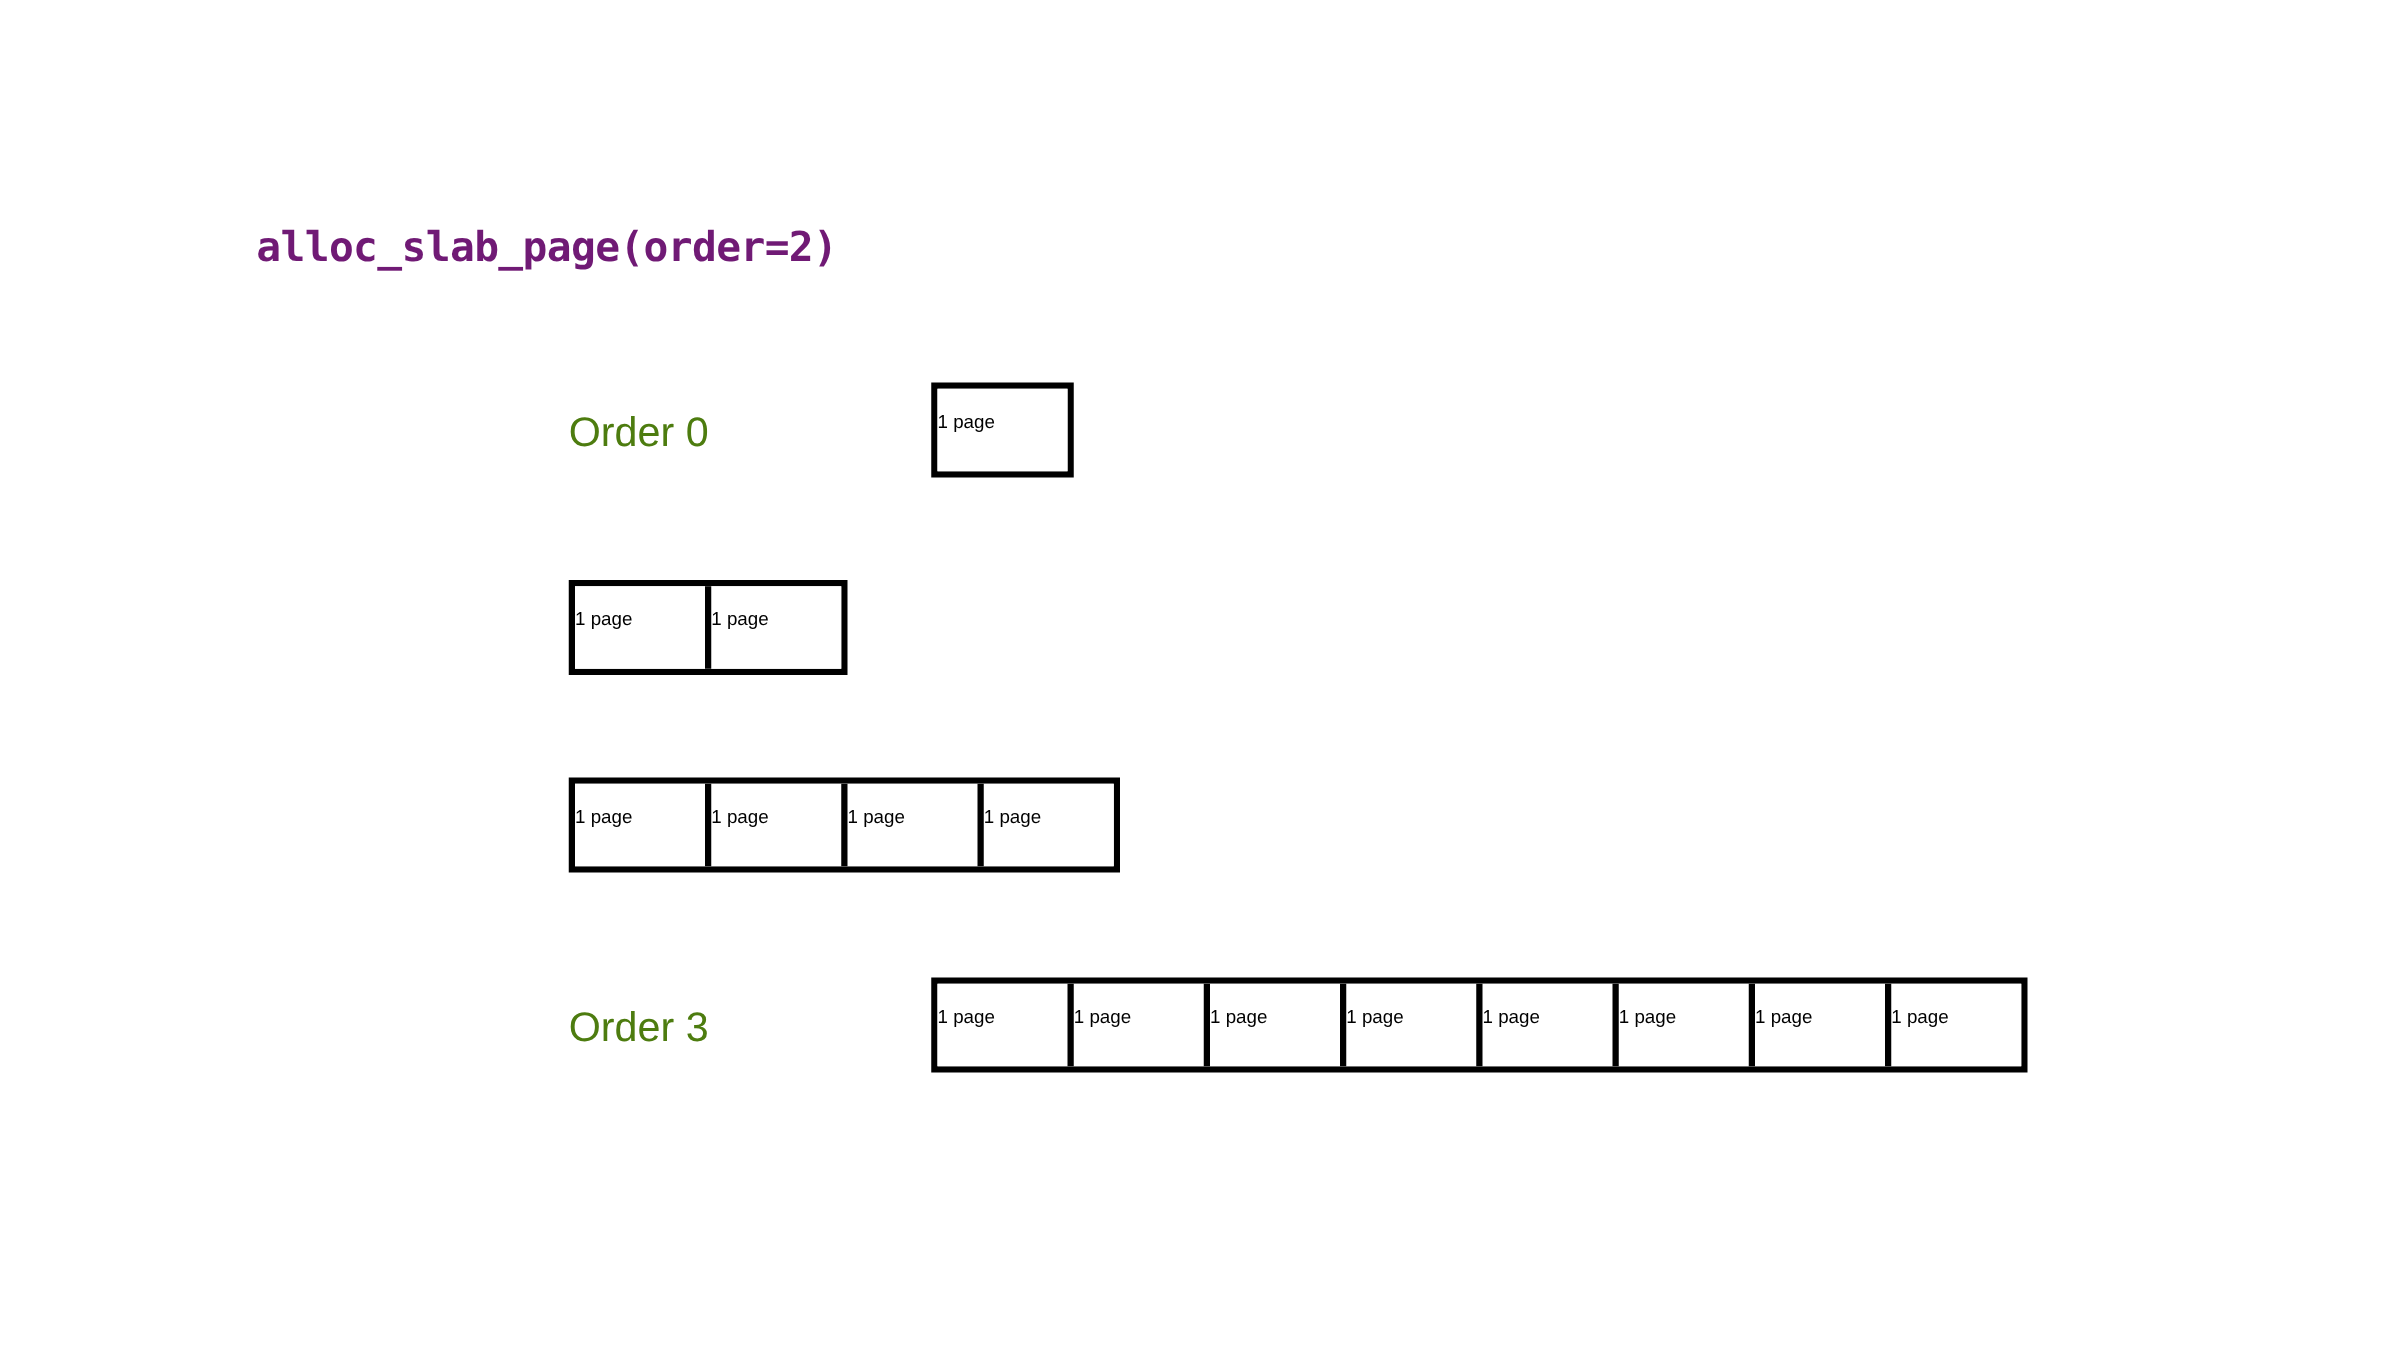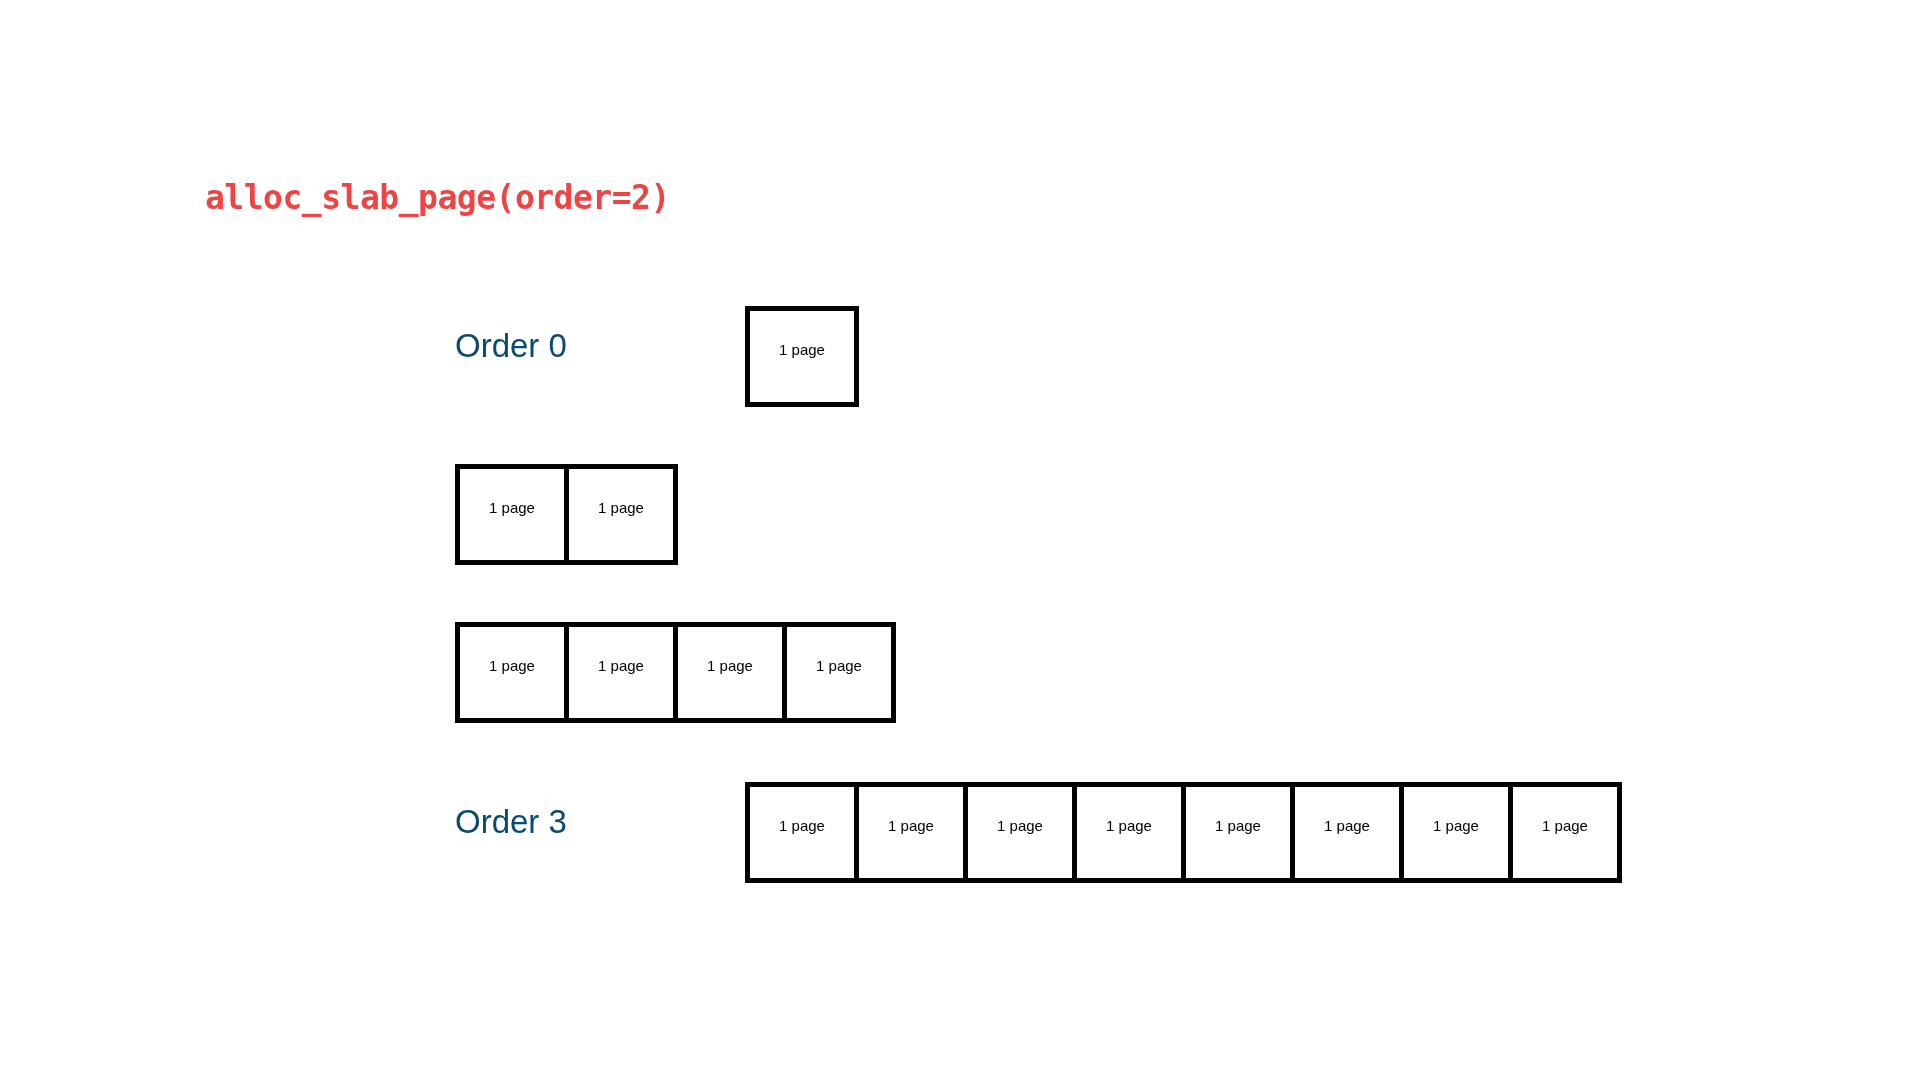--- a/index.html
+++ b/index.html
@@ -32,53 +32,53 @@
   .order-row {
     position: absolute;
     left: 455px;
     display: flex;
     align-items: flex-start;
   }
   .order-label {
     width: 290px;
     padding-top: 21px;
     font-size: 33px;
-    color: #0c4a6e;
+    color: #4d7c0f;
     white-space: nowrap;
   }
   .page-boxes {
     display: flex;
     border: 5px solid #000000;
     background: #ffffff;
   }
   .page-box {
     width: 104px;
-    height: 91px;
+    height: 66px;
     border-left: 5px solid #000000;
     display: flex;
     align-items: center;
-    justify-content: center;
+    justify-content: flex-start;
     background: #ffffff;
   }
   .page-box:first-child {
     border-left: none;
   }
   .page-box-text {
     font-size: 15px;
     color: #000000;
     position: relative;
     top: -7px;
     white-space: nowrap;
   }
 </style>
 </head>
 <body>
 
 <div class="slide">
-  <div class="slide-title" style="color: #ef4444;">alloc_slab_page(order=2)</div>
+  <div class="slide-title" style="color: #701a75;">alloc_slab_page(order=2)</div>
   <div>
       <div class="order-row" style="top: 306px;">
         <div class="order-label">Order 0</div>
         <div class="page-boxes">
           <div class="page-box">
             <span class="page-box-text">1 page</span>
           </div>
         </div>
       </div>
       <div class="order-row" style="top: 464px;">

